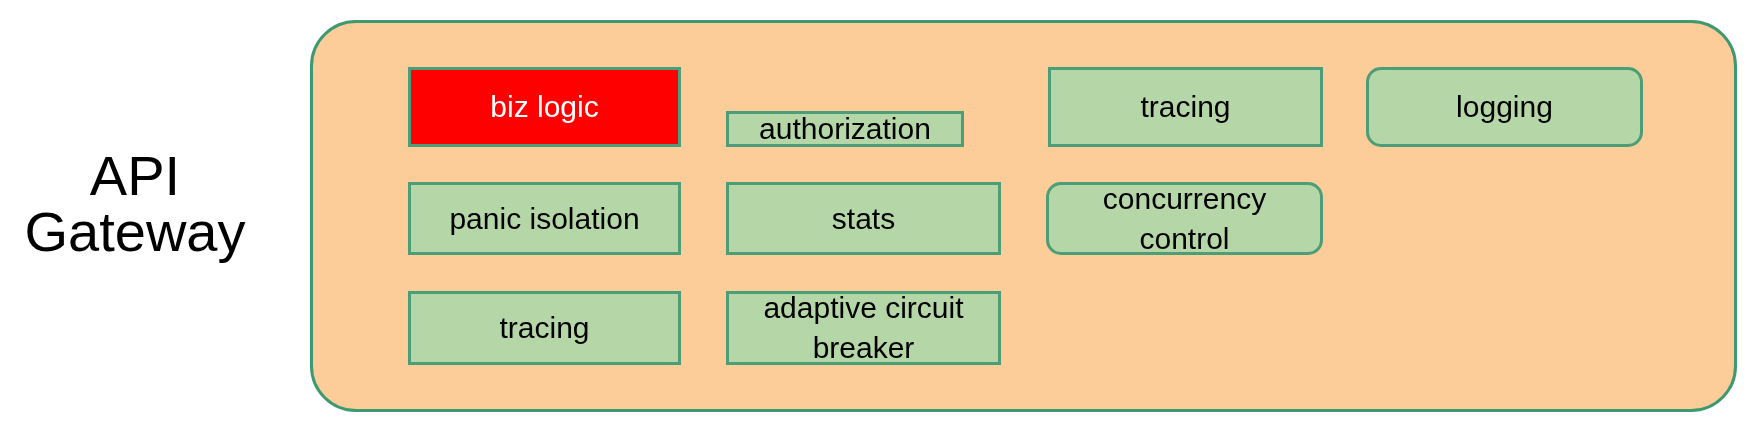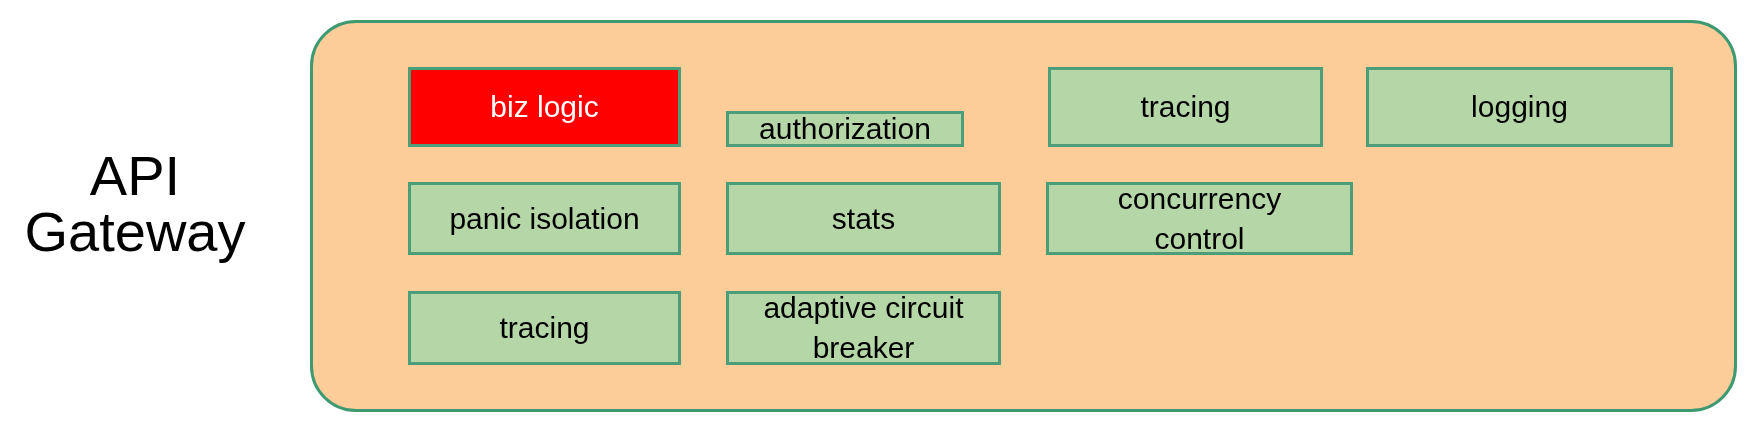--- a/index.html
+++ b/index.html
@@ -81,21 +81,21 @@
   .module-box.highlight {
     background: #FF0000;
     color: #FFFFFF;
     border-color: #4B9E78;
   }
 
   
   .c1 { width: 273px; }
   .c2 { width: 238px; margin-left: 45px; margin-top: 44px; }
   .c3 { width: 275px; margin-left: 45px; }
-  .c4 { width: 307px; margin-left: 43px; }
+  .c4 { width: 277px; margin-left: 43px; border-radius: 15px; }
 
   .r1 { grid-row: 1; }
   .r2 { grid-row: 3; }
   .r3 { grid-row: 5; }
 </style>
 </head>
 <body>
 
 <div id="diagram-root">
 

